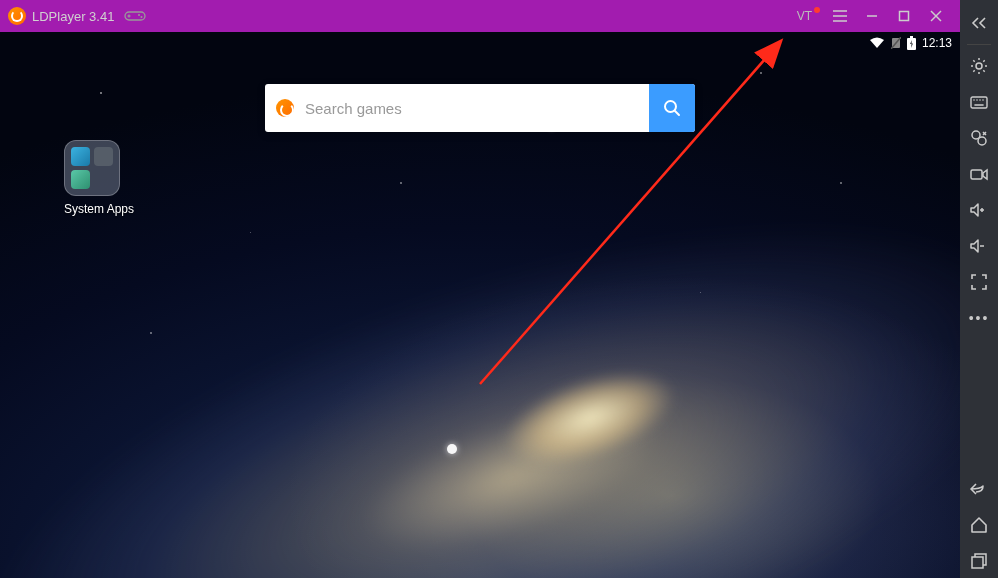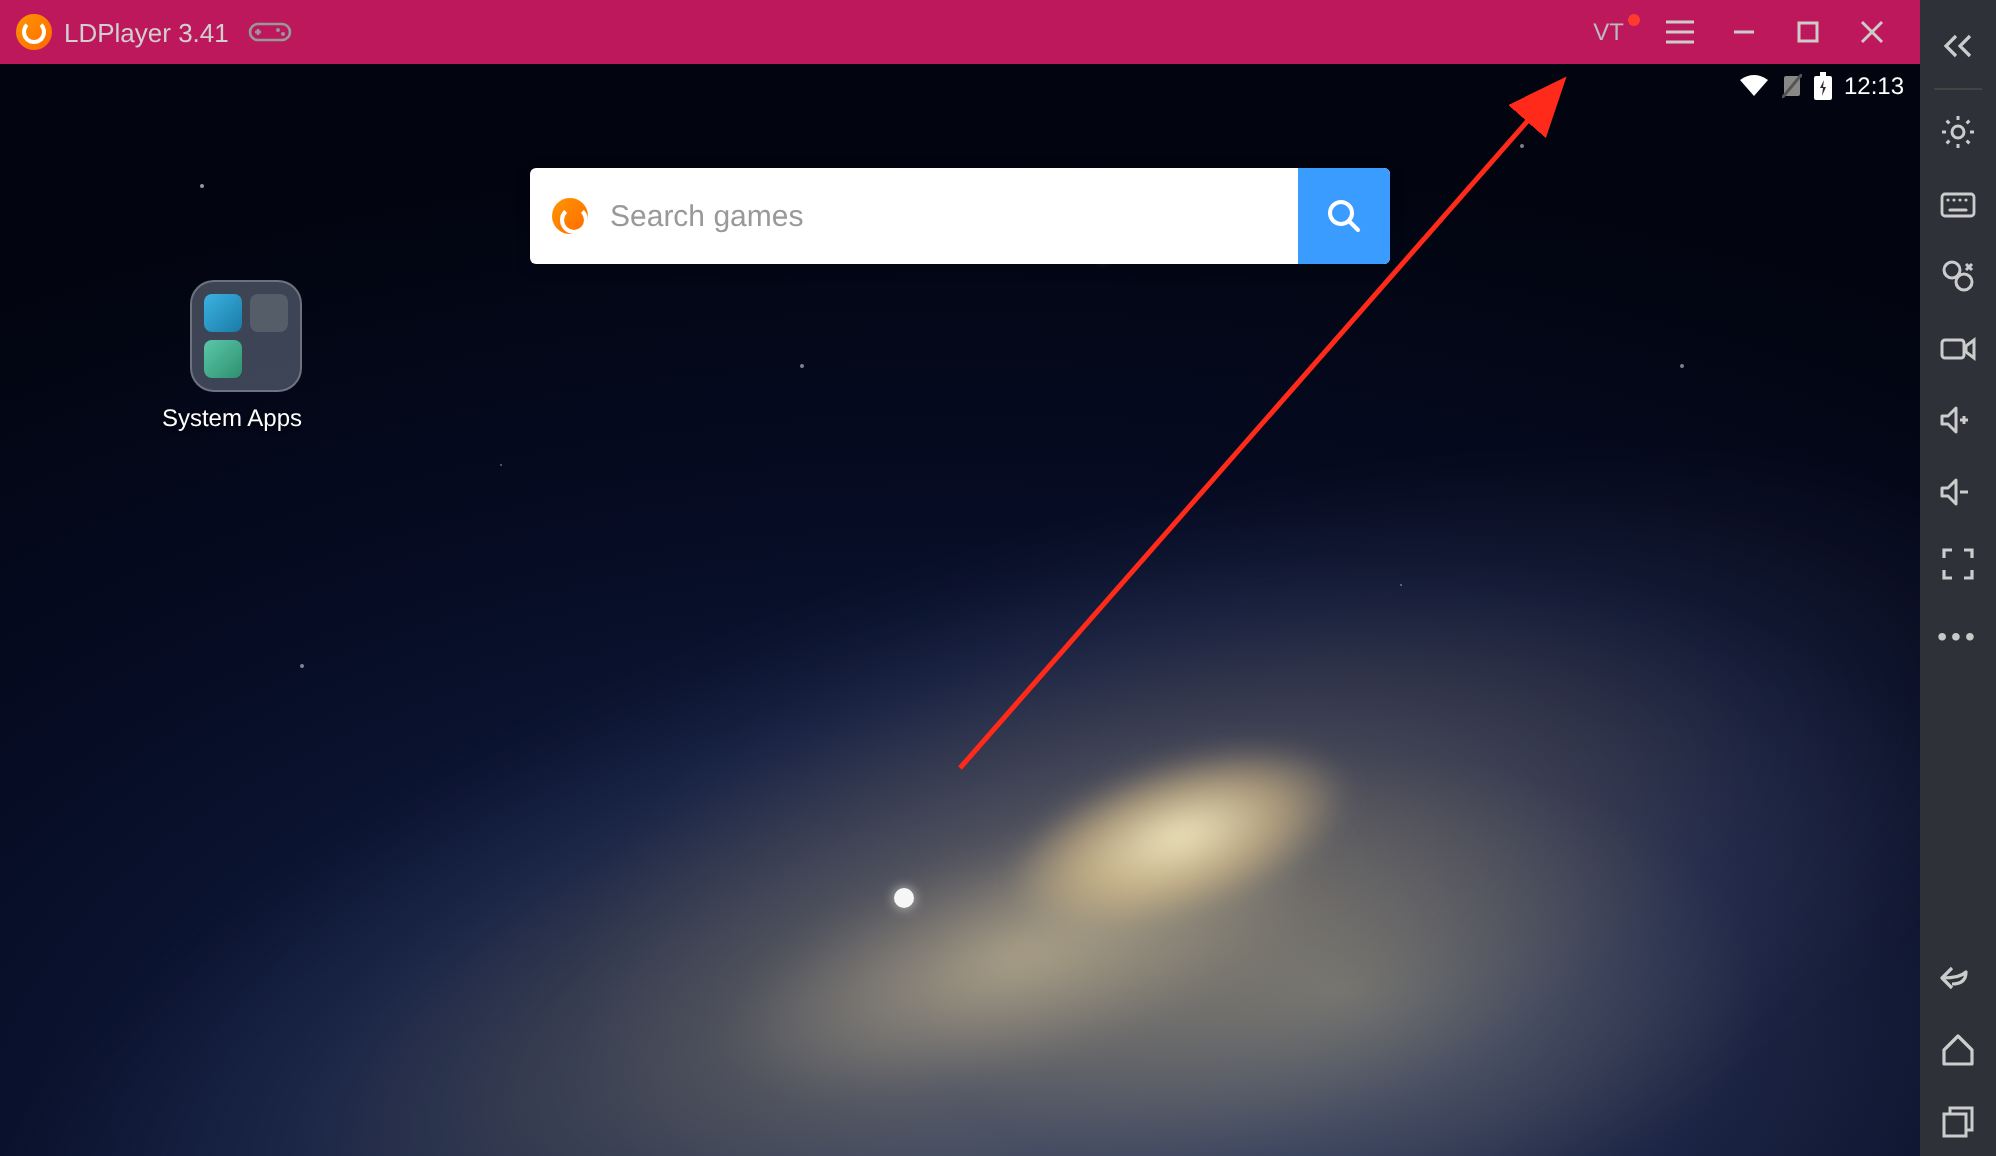--- a/index.html
+++ b/index.html
@@ -1,21 +1,21 @@
 <!DOCTYPE html>
 <html><head>
 <meta charset="utf-8">
 <style>
 * { margin: 0; padding: 0; box-sizing: border-box; }
 body { width: 998px; height: 578px; overflow: hidden; font-family: -apple-system, Segoe UI, Arial, sans-serif; background: #000; }
 
 .app { display: flex; width: 998px; height: 578px; }
 
 
-.titlebar { position: absolute; top: 0; left: 0; width: 960px; height: 32px; background: #be185d; display: flex; align-items: center; padding: 0 8px; color: #d0d0d0; font-size: 13px; z-index: 10; }
+.titlebar { position: absolute; top: 0; left: 0; width: 960px; height: 32px; background: #a21caf; display: flex; align-items: center; padding: 0 8px; color: #d0d0d0; font-size: 13px; z-index: 10; }
 .titlebar .logo-icon { width: 18px; height: 18px; margin-right: 6px; border-radius: 50%; background: linear-gradient(135deg, #ff9500, #ff6a00); display: flex; align-items: center; justify-content: center; }
 .titlebar .logo-icon::after { content: ""; width: 8px; height: 8px; border: 2px solid #fff; border-radius: 50%; border-top-color: transparent; }
 .titlebar .title { margin-right: 10px; }
 .titlebar .gamepad { color: #999; display: flex; align-items: center; }
 .titlebar .spacer { flex: 1; }
 .titlebar .vt { color: #bbb; font-size: 12px; position: relative; margin-right: 12px; text-align: center; }
 .titlebar .vt .dot { position: absolute; top: -2px; right: -8px; width: 6px; height: 6px; background: #ff3b30; border-radius: 50%; }
 .titlebar .winbtn { width: 32px; height: 32px; display: flex; align-items: center; justify-content: center; color: #ccc; cursor: pointer; }
 
 
@@ -46,21 +46,21 @@
 .searchbar { position: absolute; top: 52px; left: 265px; width: 430px; height: 48px; display: flex; background: #fff; border-radius: 3px; overflow: hidden; box-shadow: 0 2px 8px rgba(0,0,0,0.2); }
 .searchbar .sicon { width: 40px; display: flex; align-items: center; justify-content: center; }
 .searchbar .sicon .ring { width: 18px; height: 18px; border-radius: 50%; background: linear-gradient(135deg, #ff9500, #ff6a00); position: relative; }
 .searchbar .sicon .ring::after { content: ""; position: absolute; top: 4px; left: 4px; width: 10px; height: 10px; border: 2px solid #fff; border-radius: 50%; border-top-color: transparent; }
 .searchbar input { flex: 1; border: none; outline: none; font-size: 15px; color: #555; }
 .searchbar input::placeholder { color: #999; }
 .searchbar .sbtn { width: 46px; background: #3b9cff; display: flex; align-items: center; justify-content: center; cursor: pointer; }
 
 
 .apps { position: absolute; top: 108px; left: 64px; display: flex; gap: 60px; }
-.appitem { display: flex; flex-direction: column; align-items: flex-end; width: 70px; cursor: pointer; margin-left: 17px; }
+.appitem { display: flex; flex-direction: column; align-items: flex-start; width: 70px; cursor: pointer; }
 .appitem .icon { width: 56px; height: 56px; border-radius: 12px; margin-bottom: 6px; }
 .appitem .label { color: #fff; font-size: 12px; text-align: center; text-shadow: 0 1px 2px rgba(0,0,0,0.8); white-space: nowrap; }
 .folder { background: rgba(120,130,150,0.5); border: 1px solid rgba(255,255,255,0.25); padding: 6px; display: grid; grid-template-columns: 1fr 1fr; grid-template-rows: 1fr 1fr; gap: 4px; }
 .folder .mini { border-radius: 4px; }
 .folder .m1 { background: linear-gradient(135deg, #3bb3e0, #1a7aa8); }
 .folder .m2 { background: #555d68; }
 .folder .m3 { background: linear-gradient(135deg, #5ac8a8, #2e9070); }
 .folder .m4 { background: transparent; }
 .ldstore { background: linear-gradient(160deg, #ffb347 0%, #ff8a00 100%); display: flex; align-items: center; justify-content: center; }
 .ldstore .bag { width: 28px; height: 24px; background: #fff; border-radius: 3px 3px 5px 5px; position: relative; display: flex; align-items: center; justify-content: center; }

